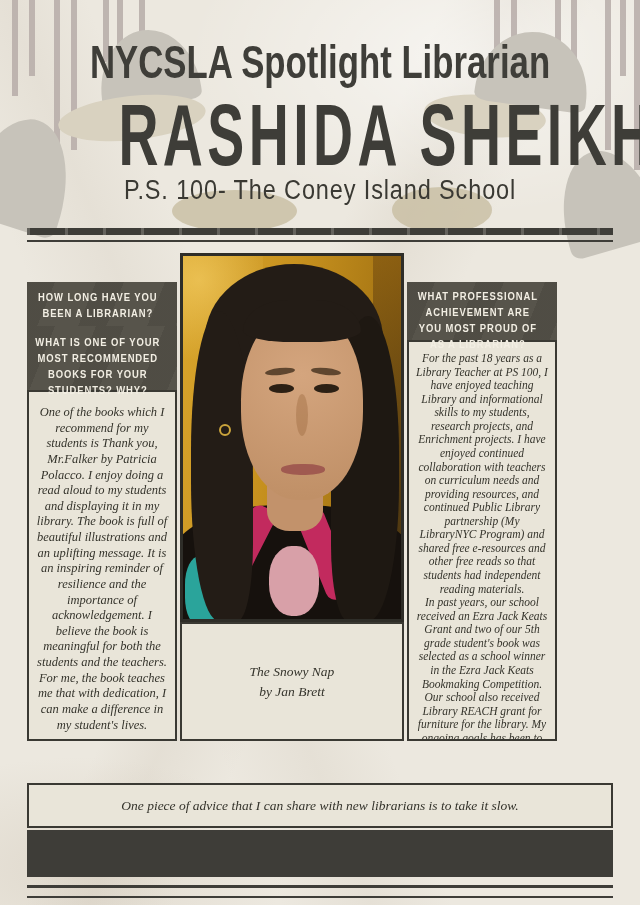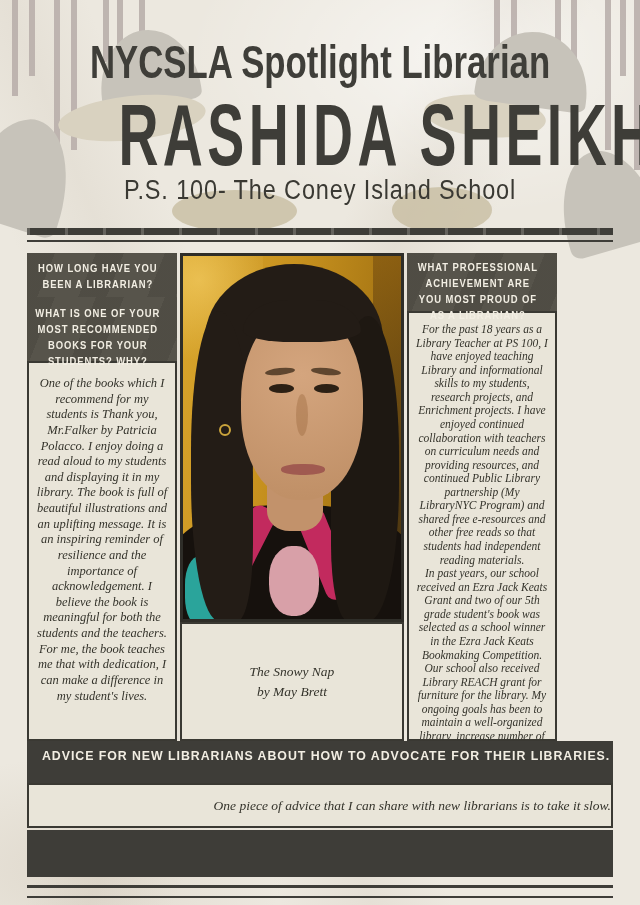--- a/index.html
+++ b/index.html
@@ -25,21 +25,21 @@
   .bigname{position:absolute;left:0;right:0;top:99px;font-size:88px;line-height:0.82;font-weight:bold;
     letter-spacing:7px;transform:scaleX(0.63);transform-origin:center;white-space:nowrap;color:#3e3d38;}
   .school{position:absolute;left:0;right:0;top:176px;font-size:27px;line-height:1.1;font-weight:400;
     letter-spacing:1px;transform:scaleX(0.87);transform-origin:center;white-space:nowrap;color:#3a3933;}
   
   .rule{position:absolute;left:27px;width:586px;background:#3e3d38;z-index:2;}
   .rule.streaky{background-image:repeating-linear-gradient(90deg, rgba(236,232,223,.22) 0 3px, transparent 3px 38px);}
   
   .grid{position:absolute;left:27px;top:253px;width:586px;height:488px;display:flex;gap:3px;z-index:2;}
   .col{display:flex;flex-direction:column;}
-  .col.l,.col.r{width:150px;}
+  .col.l,.col.r{width:150px;margin-top:29px;}
   .col.c{width:224px;}
   .qbox{background:#57544b;
     background-image:repeating-linear-gradient(112deg, rgba(25,23,19,.12) 0 26px, transparent 26px 64px);
     color:#f2eee3;font-weight:bold;text-align:center;display:flex;align-items:flex-start;justify-content:center;}
   .qtext{font-size:10.5px;letter-spacing:1px;line-height:16px;display:block;
     width:111%;margin-left:-5.5%;transform:scaleX(0.9);transform-origin:center;}
   .abox{background:#e9e5d9;border:2px solid #3a3933;text-align:center;overflow:hidden;}
   .serifit{font-family:"Liberation Serif", serif;font-style:italic;color:#34332b;}
   .preline{white-space:pre-line;}
   
@@ -50,21 +50,21 @@
     color:#f2eee3;font-weight:bold;text-align:center;padding-top:7px;box-sizing:border-box;}
   .readband span{font-size:13px;letter-spacing:3px;display:inline-block;transform:scaleX(0.9);}
   .bookbox{flex:1;display:flex;align-items:center;justify-content:center;}
   
   .ph{position:absolute;}
   
   .band{position:absolute;left:27px;width:586px;background:#3e3d38;z-index:2;}
   .advice-head{color:#f2eee3;font-weight:bold;text-align:center;padding-top:5px;box-sizing:border-box;}
   .advice-head span{display:inline-block;font-size:13px;letter-spacing:1px;transform:scaleX(0.95);white-space:nowrap;}
   .advicebox{position:absolute;left:27px;width:586px;background:#e9e5d9;border:2px solid #3a3933;
-    box-sizing:border-box;display:flex;align-items:center;justify-content:flex-end;z-index:2;}
+    box-sizing:border-box;display:flex;align-items:center;justify-content:center;z-index:2;}
 </style>
 </head>
 <body>
 
 <div class="page">
 
   <div class="decor">
     <div class="cord" style="left:12px;height:96px;"></div>
     <div class="cord" style="left:29px;height:76px;"></div>
     <div class="cord" style="left:54px;height:150px;"></div>
@@ -135,38 +135,35 @@
         <div class="ph" style="left:82px;top:112px;width:30px;height:7px;background:#5f462f;border-radius:50%;transform:rotate(-6deg);"></div>
         <div class="ph" style="left:128px;top:112px;width:30px;height:7px;background:#5f462f;border-radius:50%;transform:rotate(6deg);"></div>
         <div class="ph" style="left:86px;top:128px;width:25px;height:9px;background:#2c2014;border-radius:50%;"></div>
         <div class="ph" style="left:131px;top:128px;width:25px;height:9px;background:#2c2014;border-radius:50%;"></div>
         <div class="ph" style="left:113px;top:138px;width:12px;height:42px;background:rgba(146,94,52,.35);border-radius:50%;"></div>
         <div class="ph" style="left:98px;top:208px;width:44px;height:11px;background:#a05a50;border-radius:45%;"></div>
         <div class="ph" style="left:36px;top:168px;width:8px;height:8px;border:2px solid #caa43c;border-radius:50%;"></div>
       </div>
       <div class="abox bookbox">
         <span class="serifit preline" style="font-size:13.5px;line-height:1.45;">The Snowy Nap
-by May Brett</span>
+by Jan Brett</span>
       </div>
     </div>
 
     <div class="col r">
       <div class="qbox" style="height:58px;padding:6px 6px 0;box-sizing:border-box;">
         <span class="qtext">WHAT PROFESSIONAL ACHIEVEMENT ARE YOU MOST PROUD OF AS A LIBRARIAN?</span>
       </div>
       <div class="abox" style="flex:1;box-sizing:border-box;padding:10px 7px 0;">
         <span class="serifit preline" style="font-size:11.5px;line-height:1.18;display:block;">For the past 18 years as a Library Teacher at PS 100, I have enjoyed teaching Library and informational skills to my students, research projects, and Enrichment projects. I have enjoyed continued collaboration with teachers on curriculum needs and providing resources, and continued Public Library partnership (My LibraryNYC Program) and shared free e-resources and other free reads so that students had independent reading materials.
 In past years, our school received an Ezra Jack Keats Grant and two of our 5th grade student's book was selected as a school winner in the Ezra Jack Keats Bookmaking Competition. Our school also received Library REACH grant for furniture for the library. My ongoing goals has been to maintain a well-organized library, increase number of books in Russian and Spanish and as well as diverse library that will entice students to enjoy and select and check out books to read for informational and recreational reading.</span>
       </div>
     </div>
   </div>
 
-  <div class="band advice-head" style="top:741px;height:42px;">
-    <span>ADVICE FOR NEW LIBRARIANS ABOUT HOW TO ADVOCATE FOR THEIR LIBRARIES.</span>
-  </div>
   <div class="advicebox" style="top:783px;height:45px;">
     <span class="serifit" style="font-size:13.5px;">One piece of advice that I can share with new librarians is to take it slow.</span>
   </div>
   <div class="band" style="top:830px;height:47px;"></div>
   <div class="rule" style="top:885px;height:3px;"></div>
   <div class="rule" style="top:896px;height:2px;"></div>
 
 </div>
 
 </body></html>

